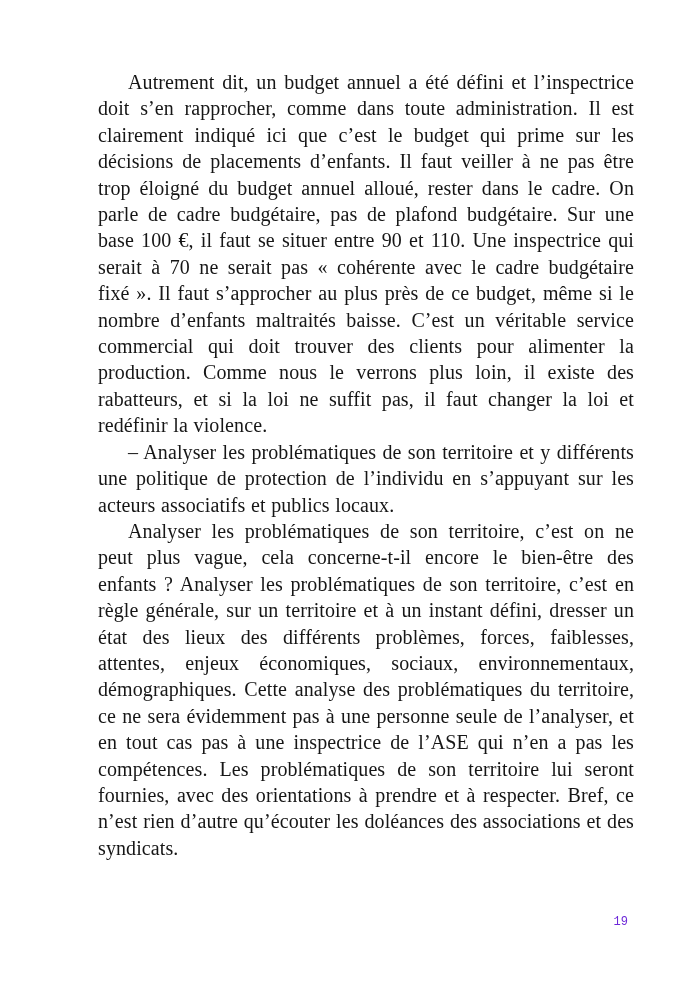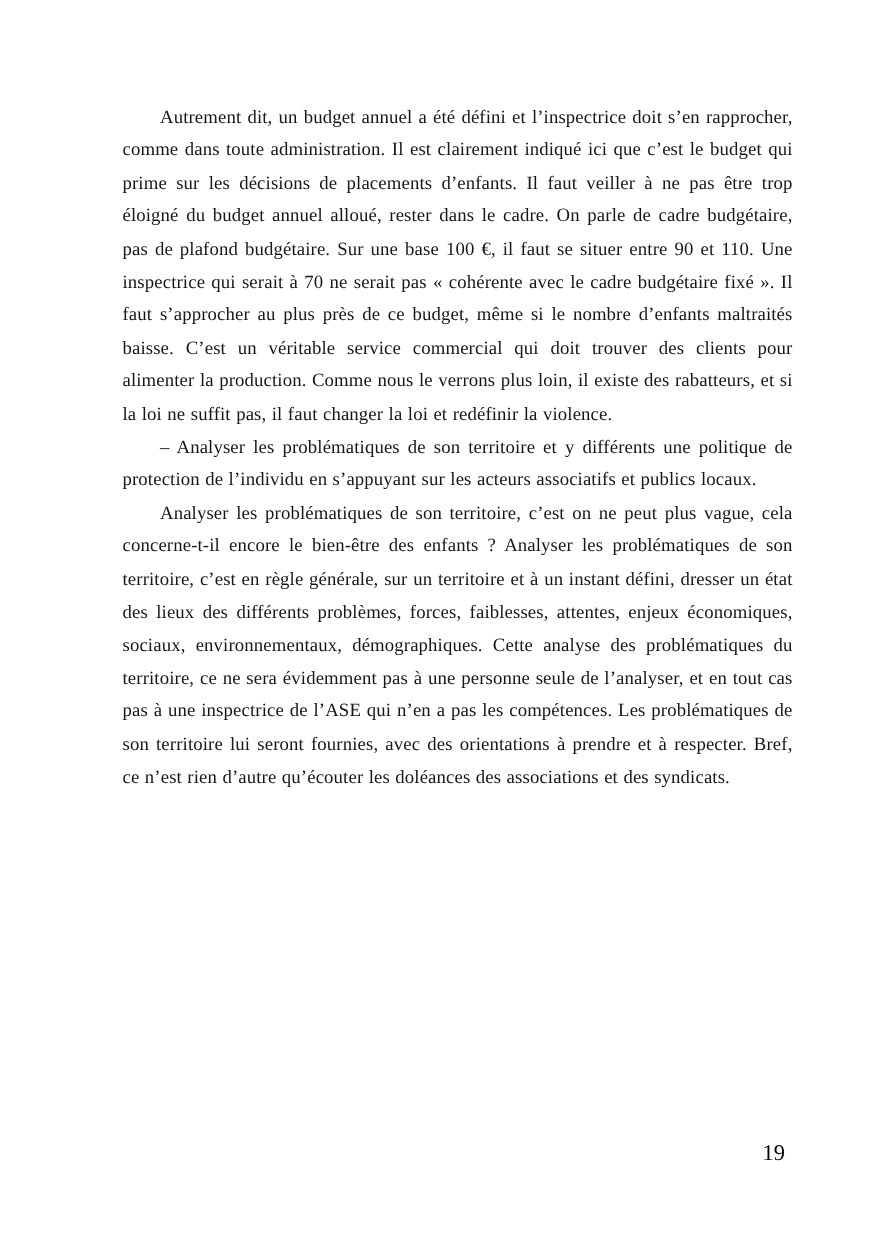--- a/index.html
+++ b/index.html
@@ -16,41 +16,42 @@
     position: relative;
     width: 700px;
     height: 992px;
     background: #ffffff;
     overflow: hidden;
     color: #161616;
   }
   .text-block {
     position: absolute;
     left: 98px;
-    top: 81px;
+    top: 69px;
     width: 536px;
-    font-size: 15px;
+    font-size: 20px;
     line-height: 26.4px;
     text-align: justify;
     letter-spacing: 0.1px;
   }
   .para {
     margin: 0;
     padding: 0;
     text-indent: 30px;
     
     word-spacing: 0.5px;
   }
   .page-number {
     position: absolute;
     top: 909px;
     right: 72px;
-    font-size: 18px;
+    font-size: 12px;
     line-height: 26px;
-    color: #000000;
+    color: #6d28d9;
+    font-family: Liberation Mono, monospace;
   }
 </style>
 </head>
 <body>
 
 <div class="page">
 
   <div class="text-block">
     <p class="para">Autrement dit, un budget annuel a été défini et l’inspectrice doit s’en rapprocher, comme dans toute administration. Il est clairement indiqué ici que c’est le budget qui prime sur les décisions de placements d’enfants. Il faut veiller à ne pas être trop éloigné du budget annuel alloué, rester dans le cadre. On parle de cadre budgétaire, pas de plafond budgétaire. Sur une base 100&nbsp;€, il faut se situer entre 90 et 110. Une inspectrice qui serait à 70 ne serait pas «&nbsp;cohérente avec le cadre budgétaire fixé&nbsp;». Il faut s’approcher au plus près de ce budget, même si le nombre d’enfants maltraités baisse. C’est un véritable service commercial qui doit trouver des clients pour alimenter la production. Comme nous le verrons plus loin, il existe des rabatteurs, et si la loi ne suffit pas, il faut changer la loi et redéfinir la violence.</p>
     <p class="para">– Analyser les problématiques de son territoire et y différents une politique de protection de l’individu en s’appuyant sur les acteurs associatifs et publics locaux.</p>

